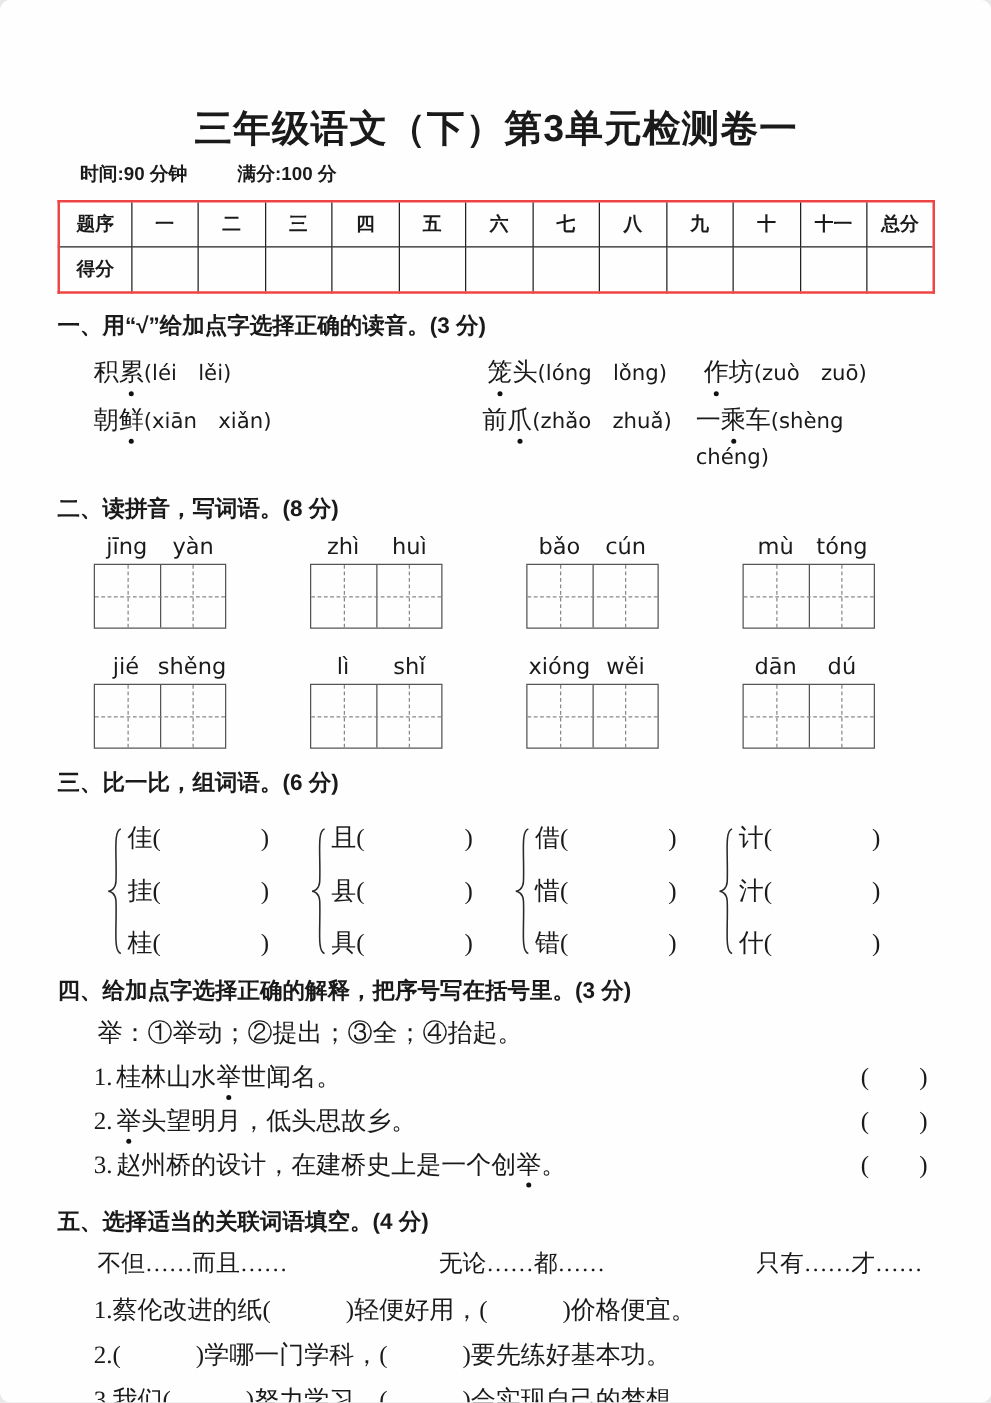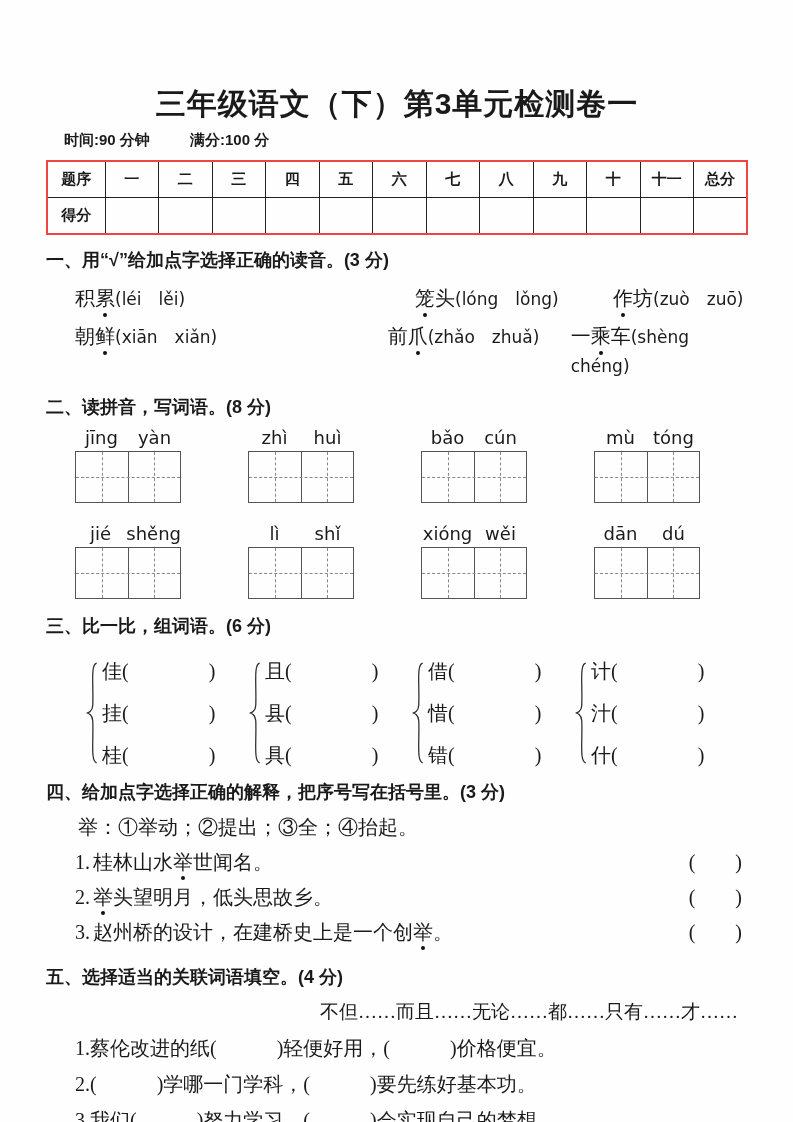--- a/index.html
+++ b/index.html
@@ -1,32 +1,32 @@
 <!DOCTYPE html>
 <html><head>
 <meta charset="utf-8">
 <style>
   html,body{margin:0;padding:0;background:#e8e8e8;}
   .page{width:793px;height:1122px;margin:0 auto;background:#fefefe;color:#1a1a1a;
         box-sizing:border-box;padding:0 45px 0 46px;overflow:hidden;
-        font-family:"Liberation Serif", serif;}
+        font-family:"Liberation Serif", serif;border-radius:8px;}
   .title{margin:84px 0 0;font-size:30px;line-height:40px;font-weight:bold;text-align:center;
          font-family:"Liberation Sans", sans-serif;letter-spacing:1px;}
   .subtitle{margin-top:5px;font-size:15px;line-height:21px;font-weight:bold;text-align:left;
             font-family:"Liberation Sans", sans-serif;}
   .subtitle span{margin:0 18px;}
   table.score{margin-top:10px;border-collapse:collapse;width:100%;table-layout:fixed;
               font-family:"Liberation Sans", sans-serif;}
   table.score td{border:1px solid #222;height:33px;text-align:center;font-size:15px;font-weight:bold;}
   table.score{border:2px solid #ef4444;}
   .sec-h{font-family:"Liberation Sans", sans-serif;font-weight:bold;font-size:18px;line-height:24px;}
   .h1{margin-top:13px}.h2{margin-top:14px}.h3{margin-top:15px}.h4{margin-top:2px}.h5{margin-top:20px}
   .cn{font-size:20px;}
   .py{font-family:"DejaVu Sans", sans-serif;font-size:17px;}
-  .s1-row{display:flex;padding-left:29px;line-height:28px;gap:25px;}
+  .s1-row{display:flex;padding-left:29px;line-height:28px;}
   .r1{margin-top:12px}.r2{margin-top:8px}
   .s1-c1{width:315px}.s1-c2{width:173px}
   .dot-under{position:relative;display:inline-block;}
   .dot-under::after{content:"";position:absolute;left:50%;margin-left:-2px;bottom:-5px;
                     width:4px;height:4px;border-radius:50%;background:#111;}
   .s2-row{display:flex;padding-left:29px;gap:67px;}
   .b1{margin-top:8px}.b2{margin-top:20px}
   .pbox-label{width:106px;display:flex;line-height:22px;margin-bottom:2px;}
   .pbox-label span{flex:1;text-align:center;font-family:"DejaVu Sans", sans-serif;font-size:18px;}
   .pbox{display:flex;width:106px;height:52px;border:1.5px solid #555;position:relative;box-sizing:border-box;}
@@ -35,21 +35,21 @@
   .pcell:first-child{border-right:1.4px solid #555;}
   .pcell::before{content:"";position:absolute;top:0;bottom:0;left:50%;border-left:1px dashed #888;}
   .s3-row{display:flex;margin-top:10px;padding-left:39px;}
   .s3-group{display:flex;align-items:center;width:163px;}
   .s3-col{display:flex;flex-direction:column;margin-left:3px;}
   .s3-line{line-height:42px;font-size:20px;}
   .s4-def{margin-top:10px;padding-left:32px;font-size:20px;line-height:26px;}
   .s4-item{display:flex;justify-content:space-between;padding-left:29px;padding-right:6px;
            margin-top:9px;font-size:20px;line-height:26px;}
   .s4-item .num{margin-right:3px;}
-  .s5-options{display:flex;justify-content:flex-end;margin-top:10px;
+  .s5-options{display:flex;justify-content:space-between;margin-top:10px;
               padding:0 10px 0 32px;font-size:19px;line-height:26px;}
   .s5-item{margin-top:10px;padding-left:29px;font-size:20px;line-height:26px;}
   .brace-svg{flex:none;}
 </style>
 </head>
 <body>
 
 <div class="page">
 
   <div class="title">三年级语文（下）第3单元检测卷一</div>

